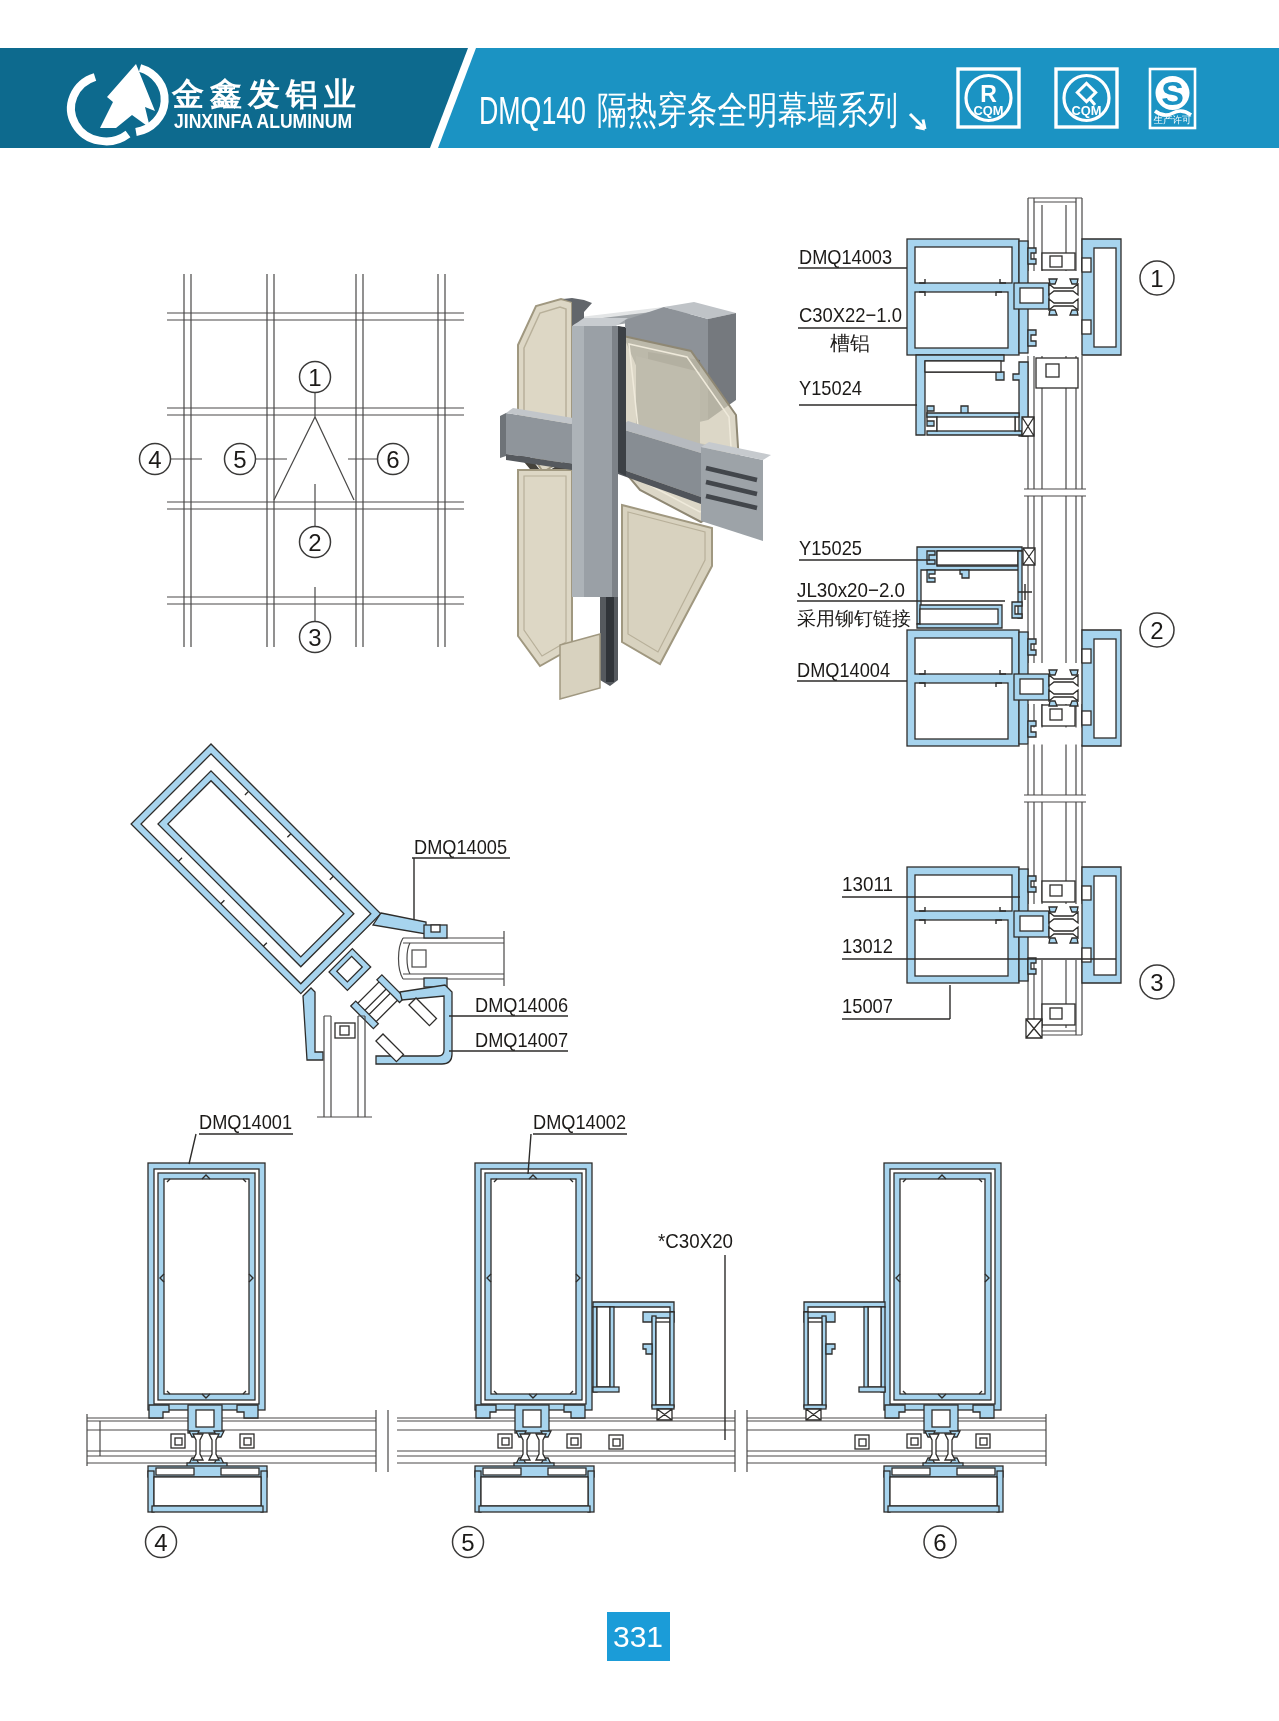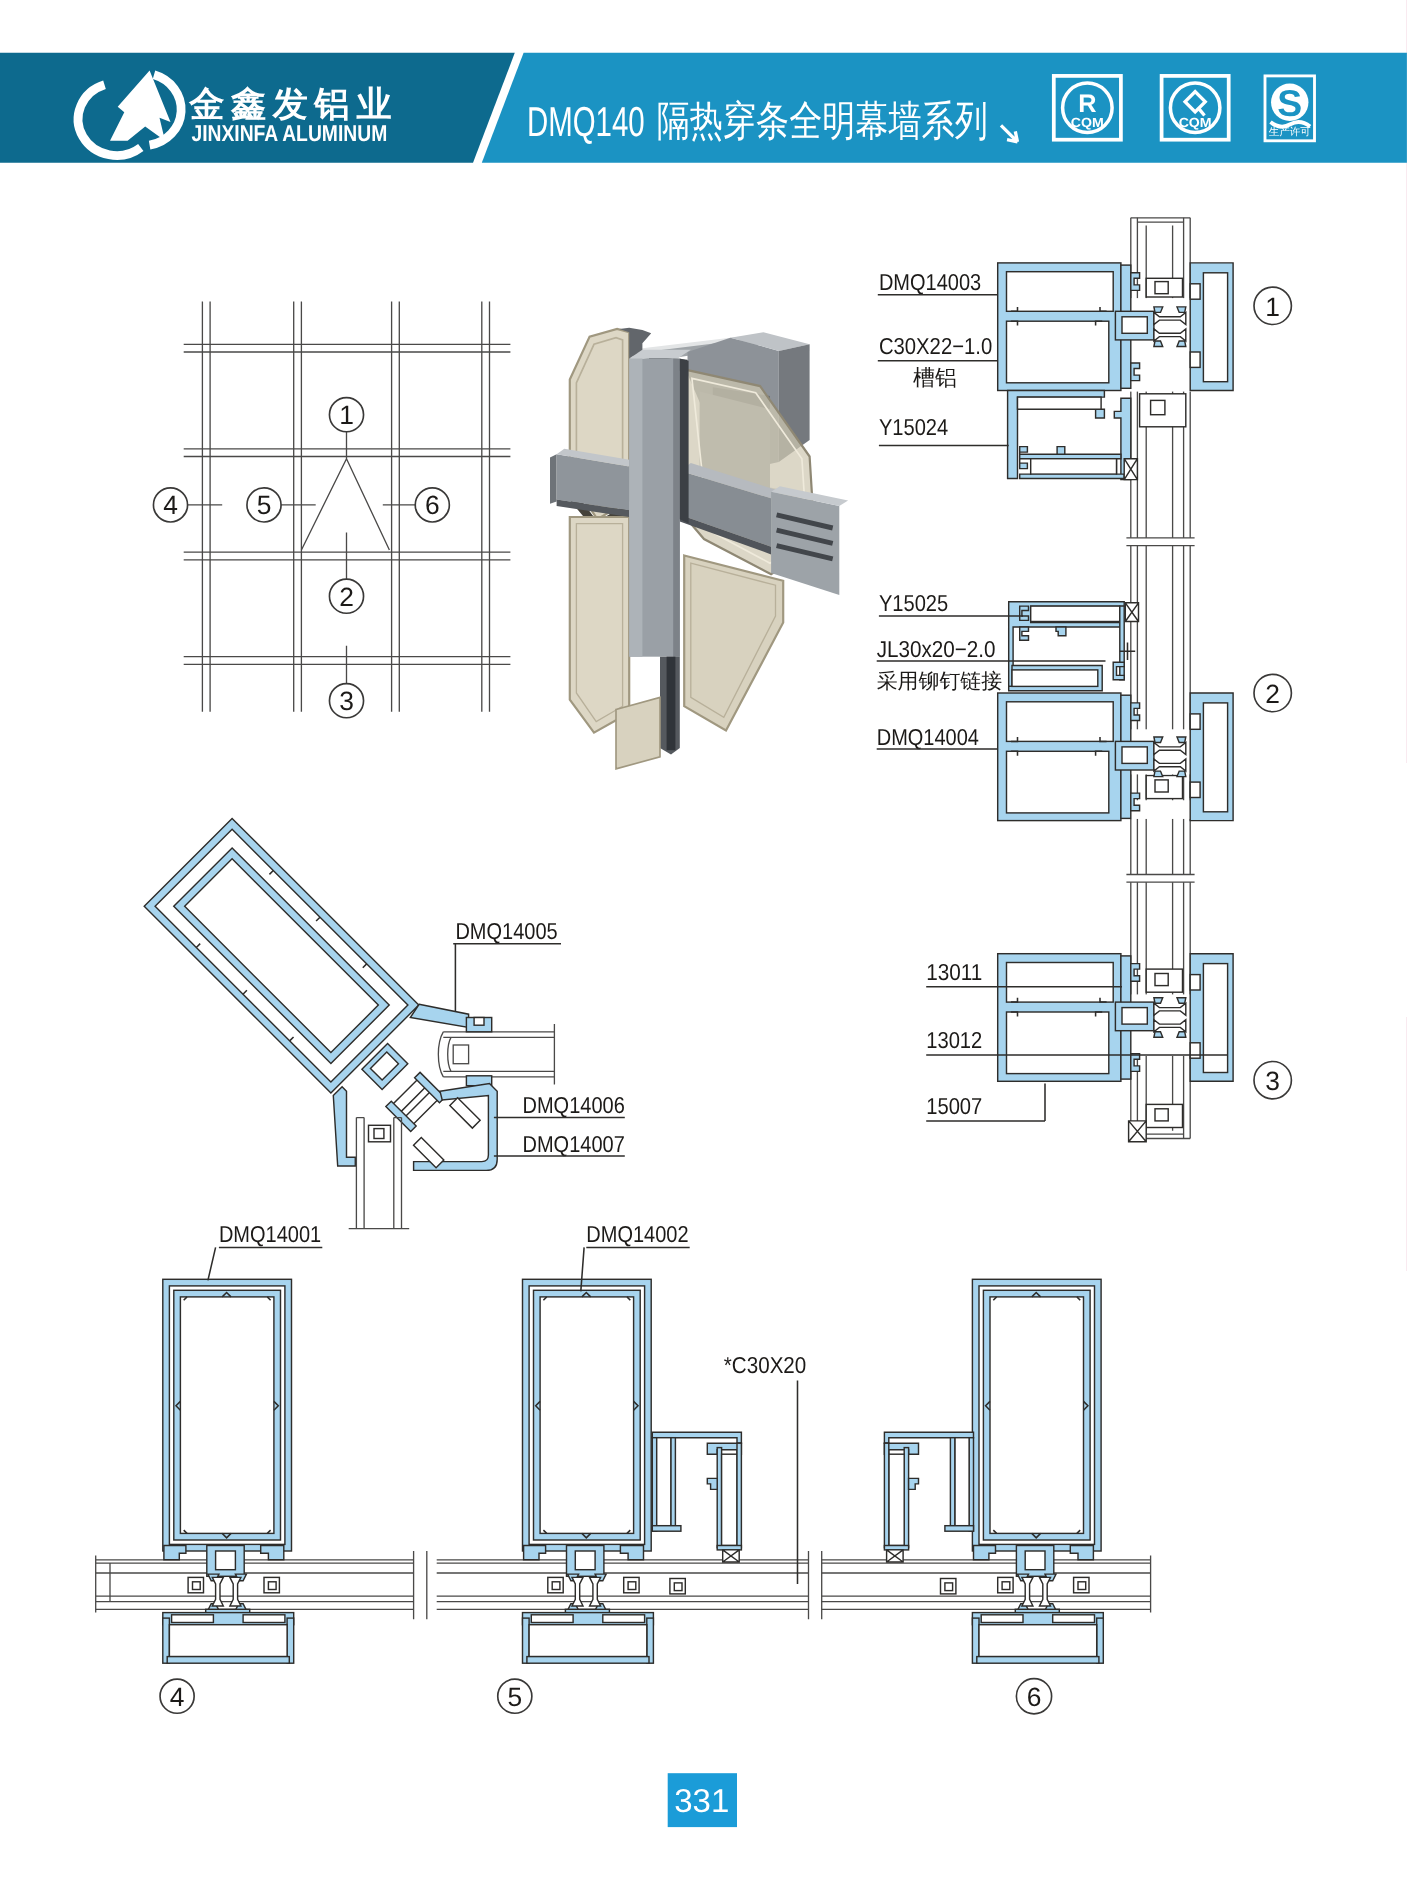--- a/index.html
+++ b/index.html
@@ -1,16 +1,16 @@
 <!DOCTYPE html>
 <html><head>
 <meta charset="utf-8">
 <style>
 html,body{margin:0;padding:0;background:#fff;}
-#page{position:relative;width:1279px;height:1721px;background:#be185d;overflow:hidden;}
+#page{position:relative;width:1279px;height:1721px;background:#e5e5e5;overflow:hidden;}
 svg{display:block;}
 text{font-family:"Liberation Sans",sans-serif;}
 .lbl{font-size:21px;fill:#1c1a18;}
 .num{font-size:24px;fill:#1c1a18;}
 </style>
 </head>
 <body>
 <div id="page">
 <svg width="1279" height="1721" viewBox="0 0 1279 1721">
 <defs>

